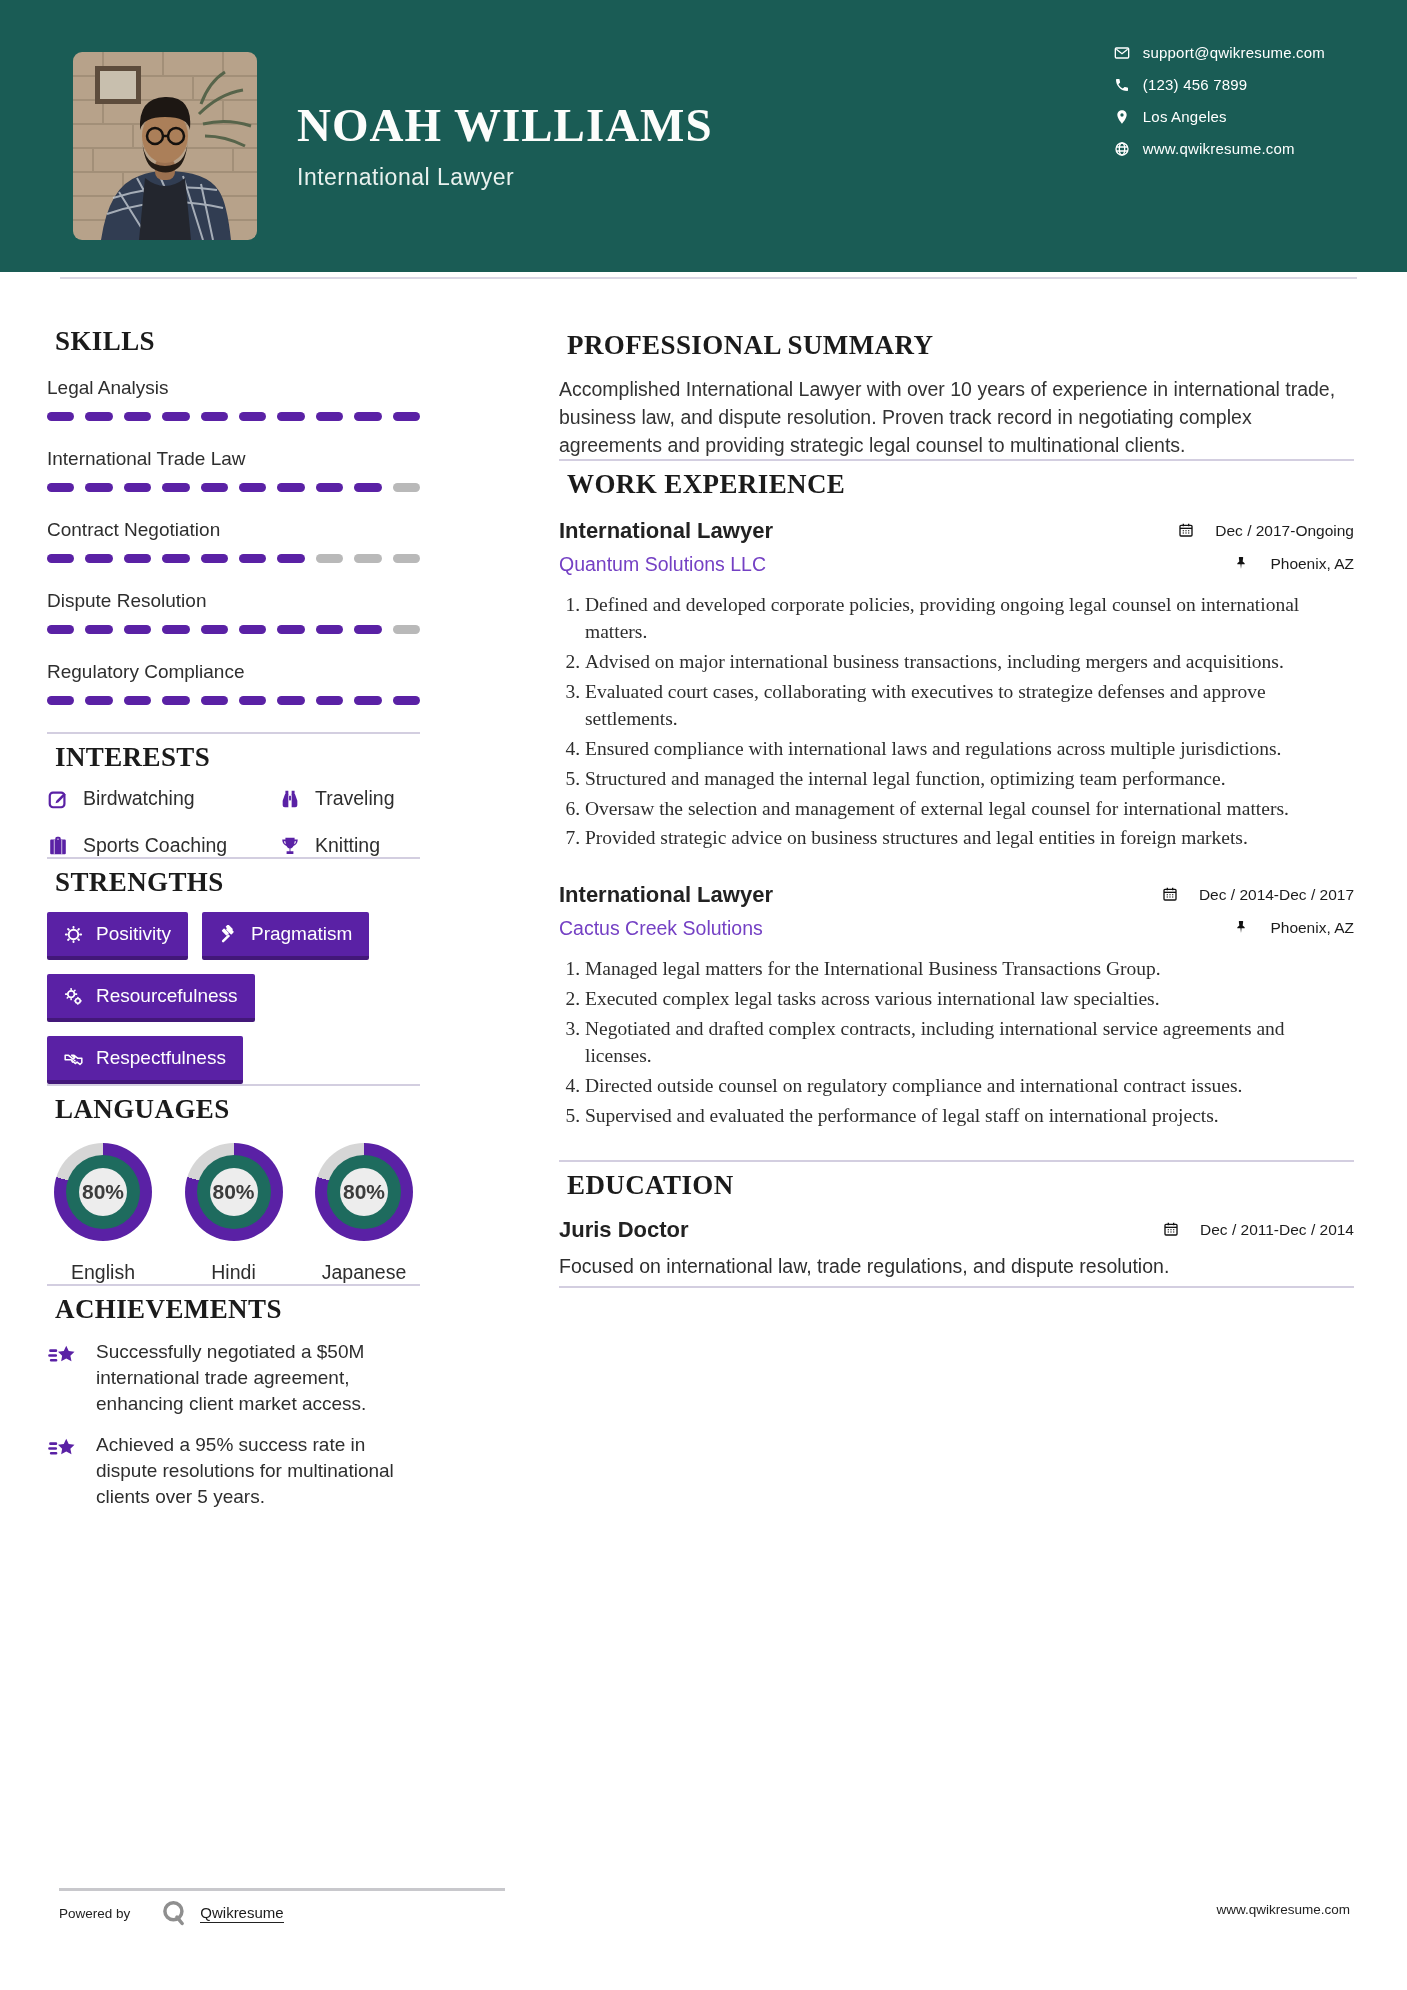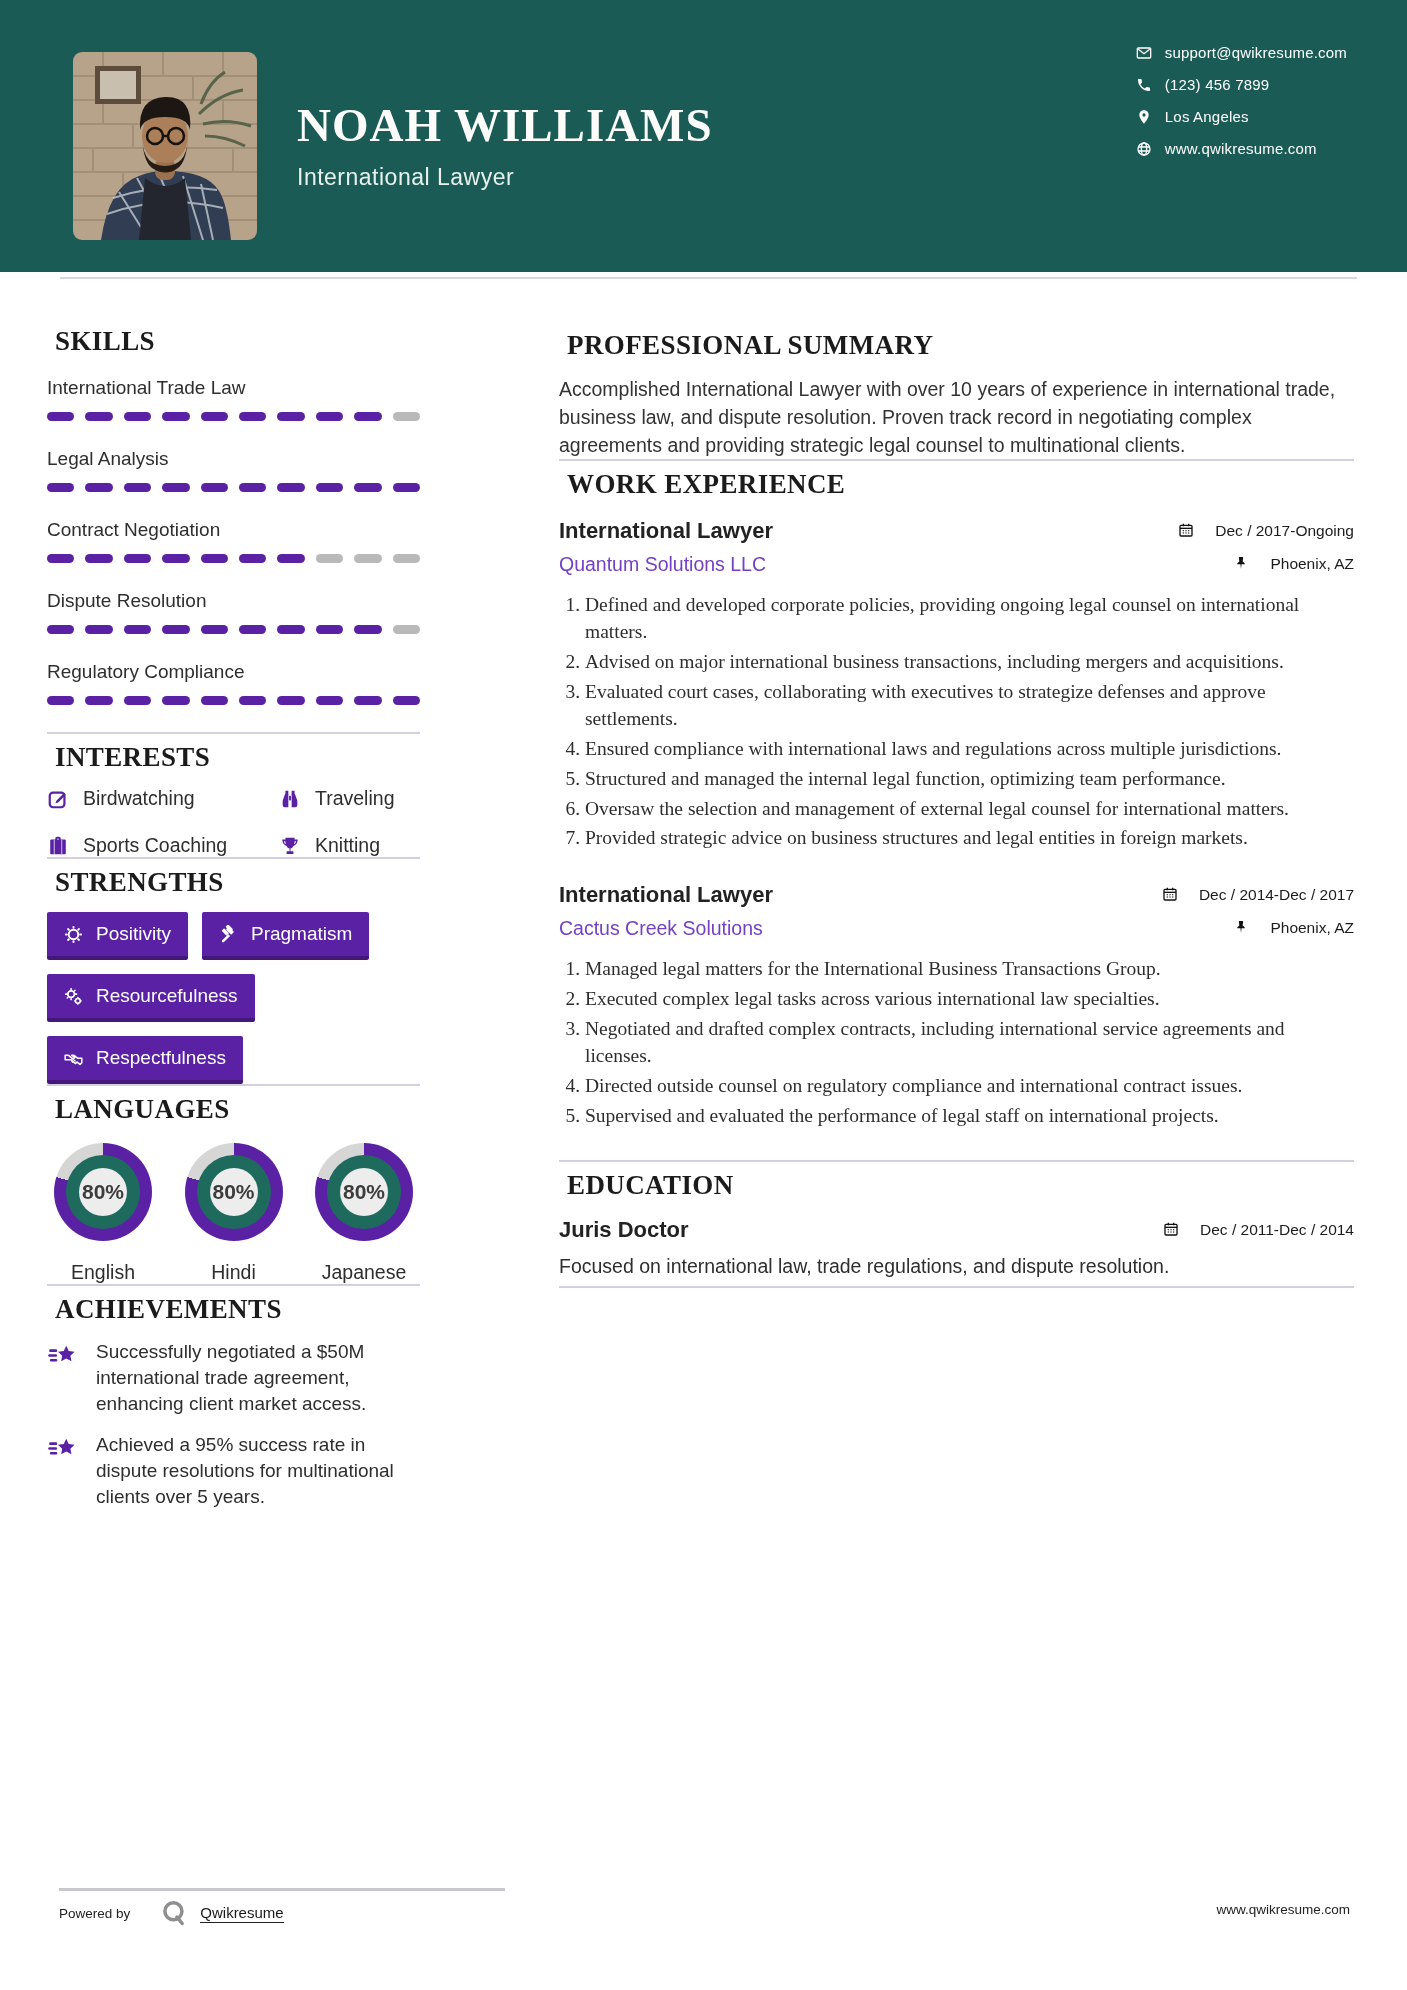--- a/index.html
+++ b/index.html
@@ -7,21 +7,21 @@
         font-family:"Liberation Sans","DejaVu Sans",sans-serif;color:#2e2e2e;}
 
   
   .header{position:absolute;left:0;top:0;width:100%;height:272px;background:#1a5c55;}
   .photo{position:absolute;left:73px;top:52px;width:184px;height:188px;}
   .photo svg{display:block;width:100%;height:100%;}
   .id-block{position:absolute;left:297px;top:98px;}
   .id-block h1{margin:0;font-family:"Liberation Serif","DejaVu Serif",serif;font-weight:700;
                font-size:47px;letter-spacing:1px;color:#fcfdfb;}
   .subtitle{margin-top:12px;font-size:23px;letter-spacing:.5px;color:#e9f1ee;}
-  .contact{position:absolute;right:60px;top:44px;list-style:none;margin:0;padding:0;
+  .contact{position:absolute;right:82px;top:44px;list-style:none;margin:0;padding:0;
            display:flex;flex-direction:column;gap:15px;}
   .contact li{display:flex;align-items:center;gap:13px;color:#ffffff;font-size:15px;letter-spacing:.2px;}
   .contact .icon{font-size:16px;color:#ffffff;}
   .header-underline{position:absolute;left:60px;right:50px;top:277px;height:2px;background:#d9d6e4;}
 
   
   h2.sec{margin:8px;font-family:"Liberation Serif","DejaVu Serif",serif;font-weight:700;
          font-size:27px;letter-spacing:.4px;color:#1b1b1b;}
   hr.sep{border:none;height:2px;background:#d3cee0;margin:0;}
   .icon{display:inline-flex;width:1em;height:1em;flex:none;}
@@ -179,47 +179,47 @@
           <span>www.qwikresume.com</span>
         </li>
       </ul>
   </header>
   <div class="header-underline"></div>
 
   <aside class="col-left">
     <h2 class="sec">SKILLS</h2>
     <div id="skills-list">
         <div class="skill">
+          <div class="skill-name">Legal Analysis</div>
+          <div class="bar">
+            <span class="dash"></span>
+            <span class="dash"></span>
+            <span class="dash"></span>
+            <span class="dash"></span>
+            <span class="dash"></span>
+            <span class="dash"></span>
+            <span class="dash"></span>
+            <span class="dash"></span>
+            <span class="dash"></span>
+            <span class="dash"></span>
+          </div>
+        </div>
+        <div class="skill">
           <div class="skill-name">International Trade Law</div>
           <div class="bar">
             <span class="dash"></span>
             <span class="dash"></span>
             <span class="dash"></span>
             <span class="dash"></span>
             <span class="dash"></span>
             <span class="dash"></span>
             <span class="dash"></span>
             <span class="dash"></span>
             <span class="dash"></span>
             <span class="dash off"></span>
-          </div>
-        </div>
-        <div class="skill">
-          <div class="skill-name">Legal Analysis</div>
-          <div class="bar">
-            <span class="dash"></span>
-            <span class="dash"></span>
-            <span class="dash"></span>
-            <span class="dash"></span>
-            <span class="dash"></span>
-            <span class="dash"></span>
-            <span class="dash"></span>
-            <span class="dash"></span>
-            <span class="dash"></span>
-            <span class="dash"></span>
           </div>
         </div>
         <div class="skill">
           <div class="skill-name">Contract Negotiation</div>
           <div class="bar">
             <span class="dash"></span>
             <span class="dash"></span>
             <span class="dash"></span>
             <span class="dash"></span>
             <span class="dash"></span>

